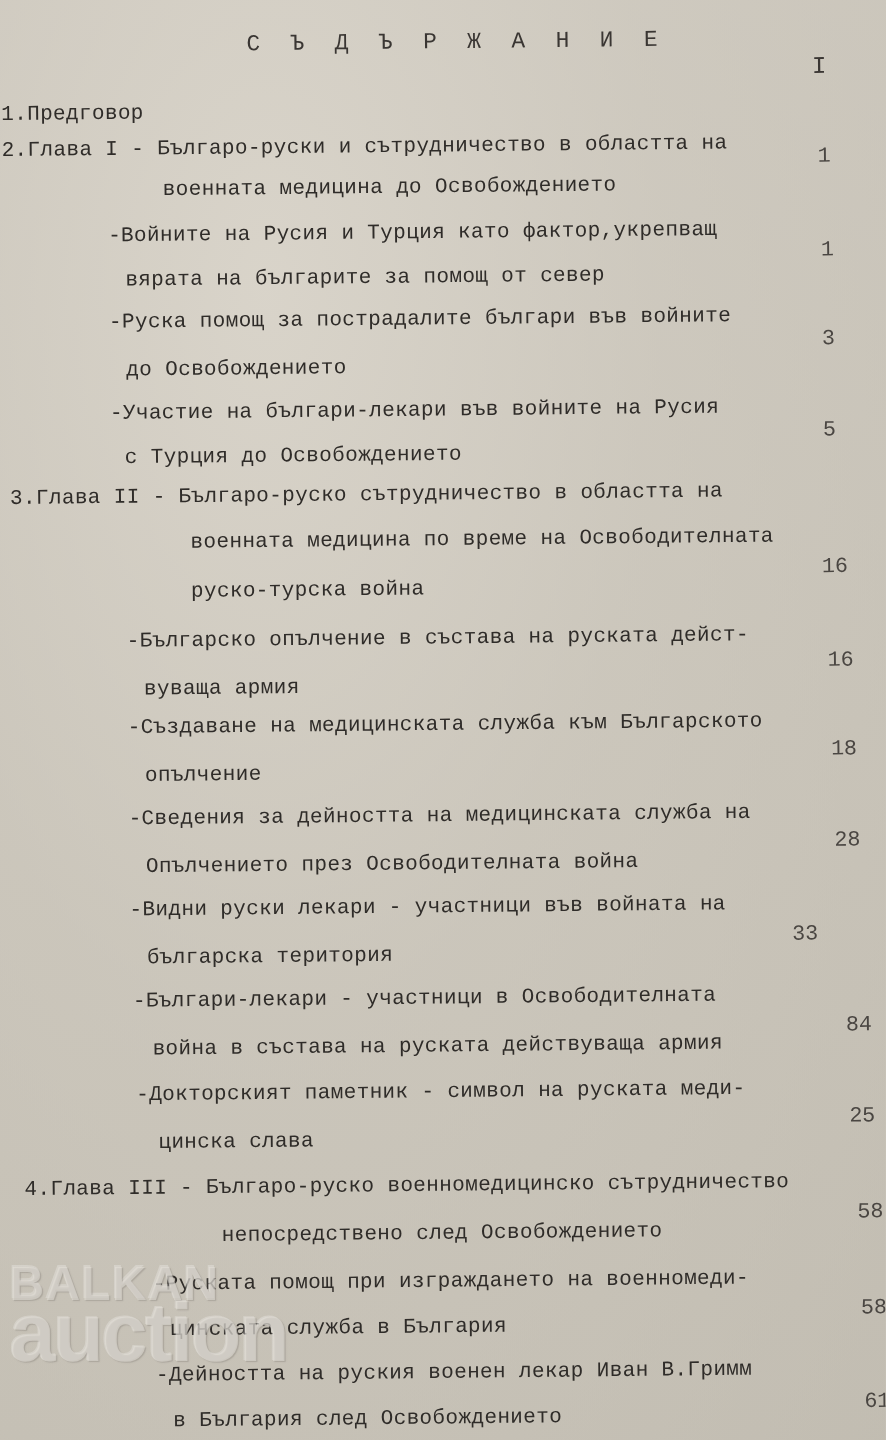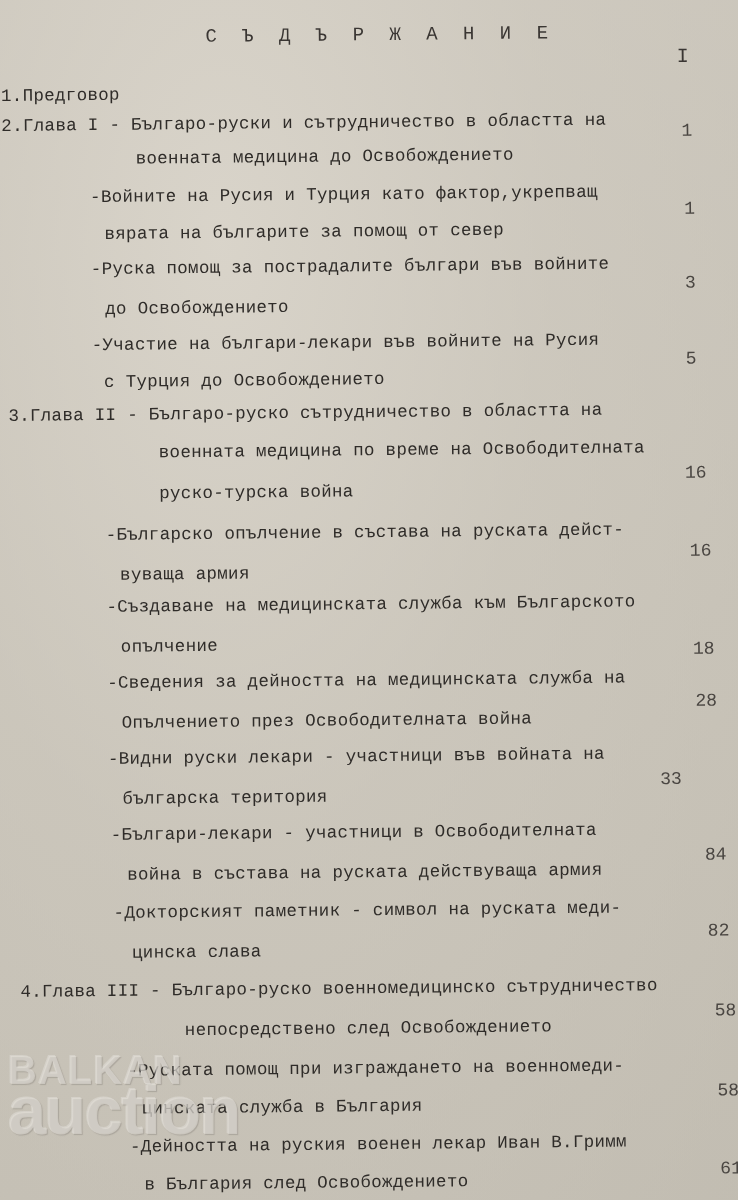--- a/index.html
+++ b/index.html
@@ -107,37 +107,37 @@
   <div class="line" style="left:154px; top:444px;">военната медицина по време на Освободителната</div>
   <div class="line" style="left:154px; top:485px;">руско-турска война</div>
   <div class="pg" style="left:680px; top:470px;">16</div>
 
   <div class="line" style="left:100px; top:526px;">-Българско опълчение в състава на руската дейст-</div>
   <div class="line" style="left:114px; top:566px;">вуваща армия</div>
   <div class="pg" style="left:684px; top:548px;">16</div>
 
   <div class="line" style="left:100px; top:598px;">-Създаване на медицинската служба към Българското</div>
   <div class="line" style="left:114px; top:638px;">опълчение</div>
-  <div class="pg" style="left:686px; top:622px;margin-top:24px;">18</div>
+  <div class="pg" style="left:686px; top:622px;">18</div>
 
   <div class="line" style="left:100px; top:674px;">-Сведения за дейността на медицинската служба на</div>
   <div class="line" style="left:114px; top:714px;">Опълчението през Освободителната война</div>
   <div class="pg" style="left:688px; top:698px;">28</div>
 
   <div class="line" style="left:100px; top:750px;">-Видни руски лекари - участници във войната на</div>
   <div class="line" style="left:114px; top:790px;">българска територия</div>
   <div class="pg" style="left:652px; top:776px;">33</div>
 
   <div class="line" style="left:102px; top:826px;">-Българи-лекари - участници в Освободителната</div>
   <div class="line" style="left:118px; top:866px;">война в състава на руската действуваща армия</div>
   <div class="pg" style="left:696px; top:852px;">84</div>
 
   <div class="line" style="left:104px; top:904px;">-Докторският паметник - символ на руската меди-</div>
   <div class="line" style="left:122px; top:944px;">цинска слава</div>
-  <div class="pg" style="left:698px; top:928px;">82</div>
+  <div class="pg" style="left:698px; top:928px;">25</div>
 
   <div class="line" style="left:10px; top:982px;">4.Глава III - Българо-руско военномедицинско сътрудничество</div>
   <div class="line" style="left:174px; top:1022px;">непосредствено след Освобождението</div>
   <div class="pg" style="left:704px; top:1008px;">58</div>
 
   <div class="line" style="left:116px; top:1062px;">-Руската помощ при изграждането на военномеди-</div>
   <div class="line" style="left:130px; top:1100px;">цинската служба в България</div>
   <div class="pg" style="left:706px; top:1088px;">58</div>
 
   <div class="line" style="left:118px; top:1138px;">-Дейността на руския военен лекар Иван В.Гримм</div>

